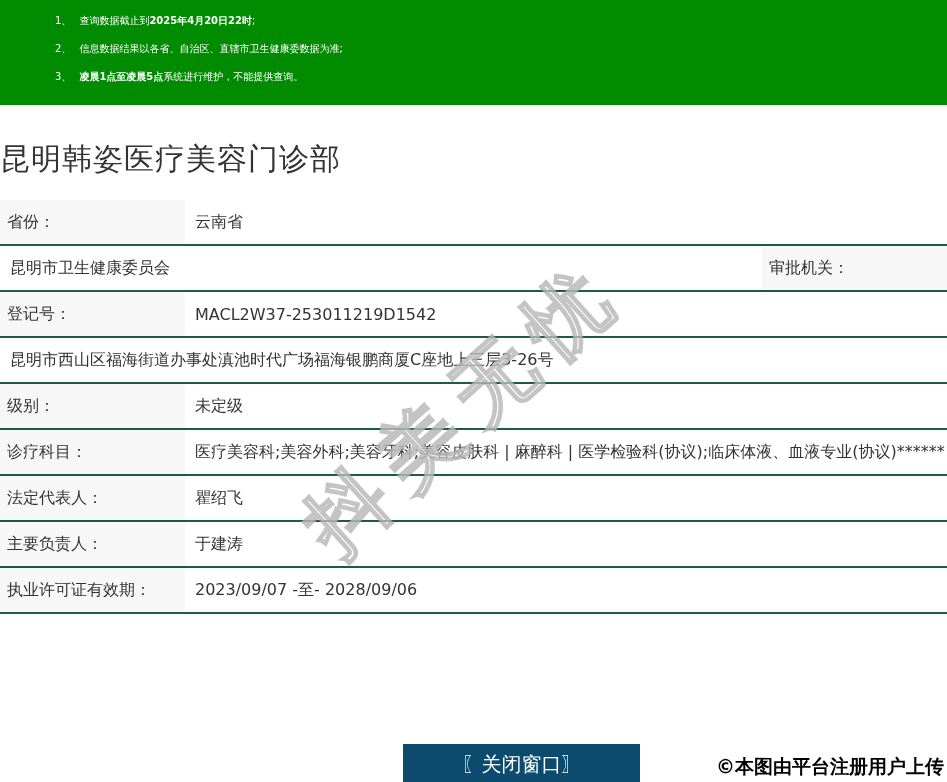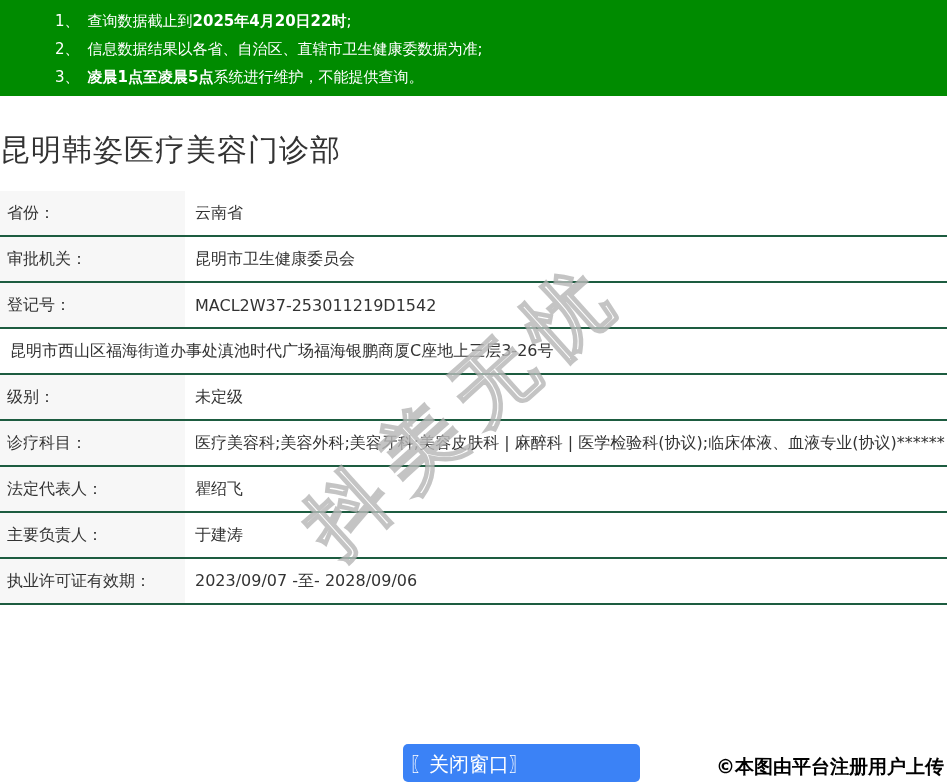--- a/index.html
+++ b/index.html
@@ -12,24 +12,24 @@
     width: 947px;
     height: 782px;
     position: relative;
     overflow: hidden;
   }
 
   
   .notice {
     background: #008b00;
     color: #ffffff;
-    padding: 7px 10px 11px 55px;
+    padding: 7px 10px 20px 55px;
     height: 78px;
     box-sizing: content-box;
-    font-size: 15px;
+    font-size: 10px;
     line-height: 28px;
   }
   .notice-line { white-space: nowrap; }
   .notice-line b { font-weight: bold; }
   .notice-num { margin-right: 8px; }
 
   
   .title {
     margin: 34px 0 0 0;
     text-align: left;
@@ -86,27 +86,27 @@
     pointer-events: none;
   }
 
   
   .close-btn {
     position: absolute;
     left: 403px;
     top: 744px;
     width: 237px;
     height: 38px;
-    background: #3b82f6;
+    background: #0c4a6e;
     border: none;
-    border-radius: 5px;
+    border-radius: 0;
     color: #ffffff;
     font-size: 20px;
     font-family: inherit;
-    text-align: left;
+    text-align: center;
     line-height: 38px;
     cursor: pointer;
     z-index: 6;
   }
 
   
   .footer-credit {
     position: absolute;
     right: 3px;
     bottom: 2px;
@@ -127,22 +127,22 @@
 </div>
 
 <h1 class="title">昆明韩姿医疗美容门诊部</h1>
 
 <div class="info-table" id="info-table">
     <div class="row">
       <div class="cell label">省份：</div>
       <div class="cell value">云南省</div>
     </div>
     <div class="row">
+      <div class="cell value">昆明市卫生健康委员会</div>
       <div class="cell label">审批机关：</div>
-      <div class="cell value">昆明市卫生健康委员会</div>
     </div>
     <div class="row">
       <div class="cell label">登记号：</div>
       <div class="cell value">MACL2W37-253011219D1542</div>
     </div>
     <div class="row">
       <div class="cell value">昆明市西山区福海街道办事处滇池时代广场福海银鹏商厦C座地上三层3-26号</div>
     </div>
     <div class="row">
       <div class="cell label">级别：</div>

